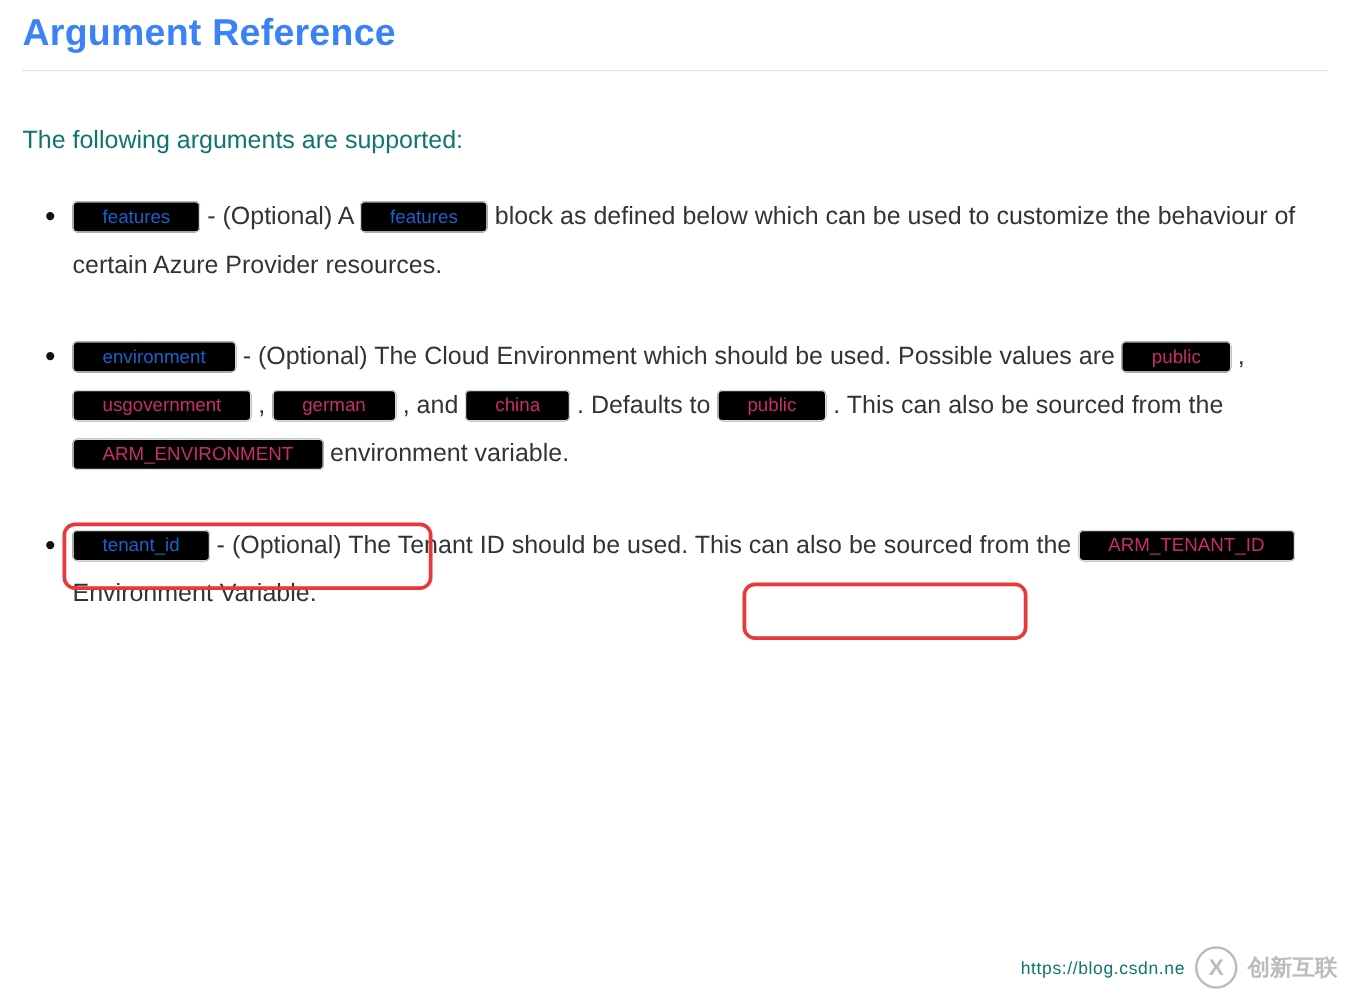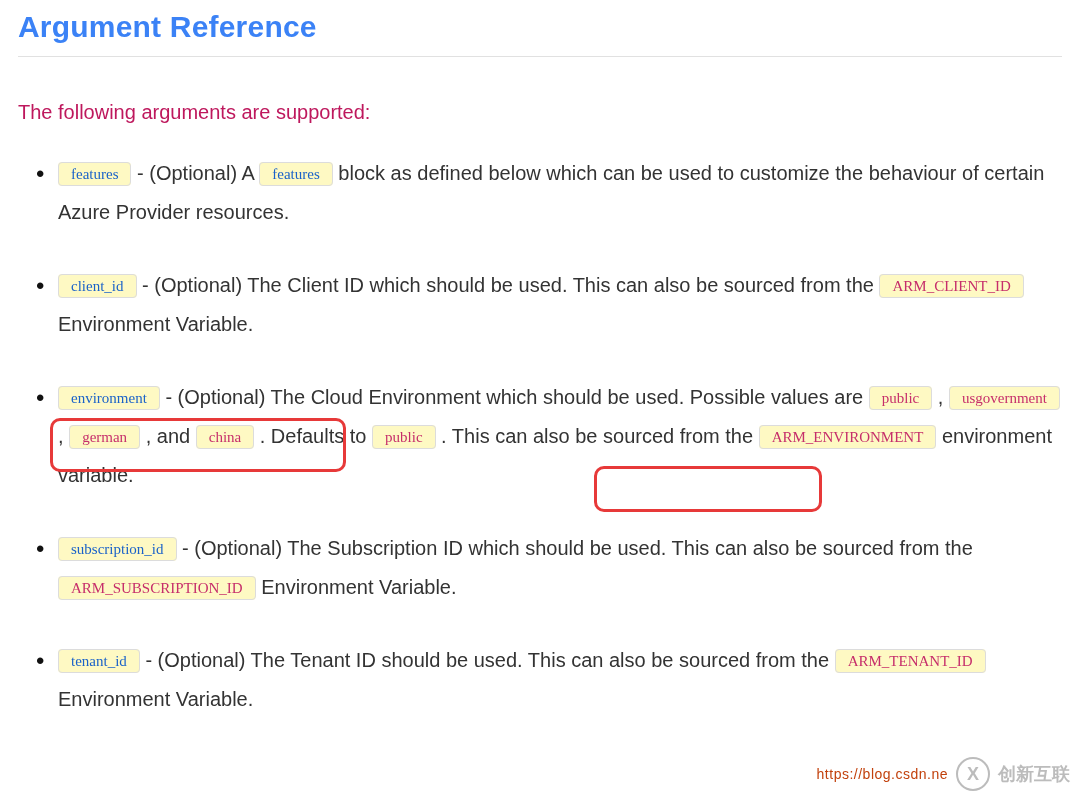--- a/index.html
+++ b/index.html
@@ -16,45 +16,45 @@
       font-size:30px;
       font-weight:600;
       color:#3b82f6;
       margin:0 0 12px 0;
       letter-spacing:.2px;
     }
     hr.rule {
       border:none; border-top:1px solid #e1e1e1;
       margin:8px 0 44px 0;
     }
-    p.intro { font-size:20px; color:#be185d; margin:0 0 30px 0; }
+    p.intro { font-size:20px; color:#0f766e; margin:0 0 30px 0; }
     ul.arg-list { list-style:none; padding-left:40px; }
     ul.arg-list > li {
       position:relative;
       font-size:20px;
       line-height:1.95;
       color:#333;
       margin-bottom:34px;
     }
     ul.arg-list > li:last-child { margin-bottom:0; }
     ul.arg-list > li::before {
       content:"•";
       position:absolute;
       left:-22px; top:0;
       font-size:24px;
       color:#111;
       line-height:1.7;
     }
     code.tag {
-      font-family:Liberation Serif, serif;
+      font-family:Liberation Sans, sans-serif;
       font-size:15px;
       border:1px solid #dcdcdc;
       border-radius:4px;
-      padding:3px 12px;
-      background:#fef9c3;
+      padding:3px 23px;
+      background:#000000;
       color:#1a62c9;
       vertical-align:1px;
       white-space:nowrap;
     }
     code.tag.pink { color:#c62e6b; }
     
     .hl {
       position:absolute;
       border:3px solid #e73939;
       border-radius:10px;
@@ -64,42 +64,40 @@
     .hl2 { left:594px; top:466px; width:228px; height:46px; }
     
     .wm {
       position:absolute;
       right:10px; bottom:8px;
       display:flex; align-items:center;
       gap:8px;
       color:#c0c0c0;
       white-space:nowrap;
     }
-    .wm-url { font-size:14px; color:#c2410c; letter-spacing:.5px; }
+    .wm-url { font-size:14px; color:#0f766e; letter-spacing:.5px; }
     .wm-circle {
       width:34px; height:34px; border:2px solid #bcbcbc; border-radius:50%;
       display:flex; align-items:center; justify-content:center;
       font-size:18px; color:#bcbcbc; font-weight:600;
       background:#fff;
     }
     .wm-text { font-size:18px; font-weight:700; color:#bcbcbc; }
   </style>
 </head>
 <body>
 
 <h2 class="section-heading">Argument Reference</h2>
 <hr class="rule">
 
 <p class="intro">The following arguments are supported:</p>
 
 <ul class="arg-list" id="arg-list">
     <li><code class="tag">features</code><span> - (Optional) A </span><code class="tag">features</code><span> block as defined below which can be used to customize the behaviour of certain Azure Provider resources.</span></li>
-    <li><code class="tag">client_id</code><span> - (Optional) The Client ID which should be used. This can also be sourced from the </span><code class="tag pink">ARM_CLIENT_ID</code><span> Environment Variable.</span></li>
     <li><code class="tag">environment</code><span> - (Optional) The Cloud Environment which should be used. Possible values are </span><code class="tag pink">public</code><span> , </span><code class="tag pink">usgovernment</code><span> , </span><code class="tag pink">german</code><span> , and </span><code class="tag pink">china</code><span> . Defaults to </span><code class="tag pink">public</code><span> . This can also be sourced from the </span><code class="tag pink">ARM_ENVIRONMENT</code><span> environment variable.</span></li>
-    <li><code class="tag">subscription_id</code><span> - (Optional) The Subscription ID which should be used. This can also be sourced from the </span><code class="tag pink">ARM_SUBSCRIPTION_ID</code><span> Environment Variable.</span></li>
     <li><code class="tag">tenant_id</code><span> - (Optional) The Tenant ID should be used. This can also be sourced from the </span><code class="tag pink">ARM_TENANT_ID</code><span> Environment Variable.</span></li>
   </ul>
 
 <div class="hl hl1"></div>
 <div class="hl hl2"></div>
 
 <div class="wm">
   <span class="wm-url">https://blog.csdn.ne</span>
   <span class="wm-circle">X</span>
   <span class="wm-text">创新互联</span>

